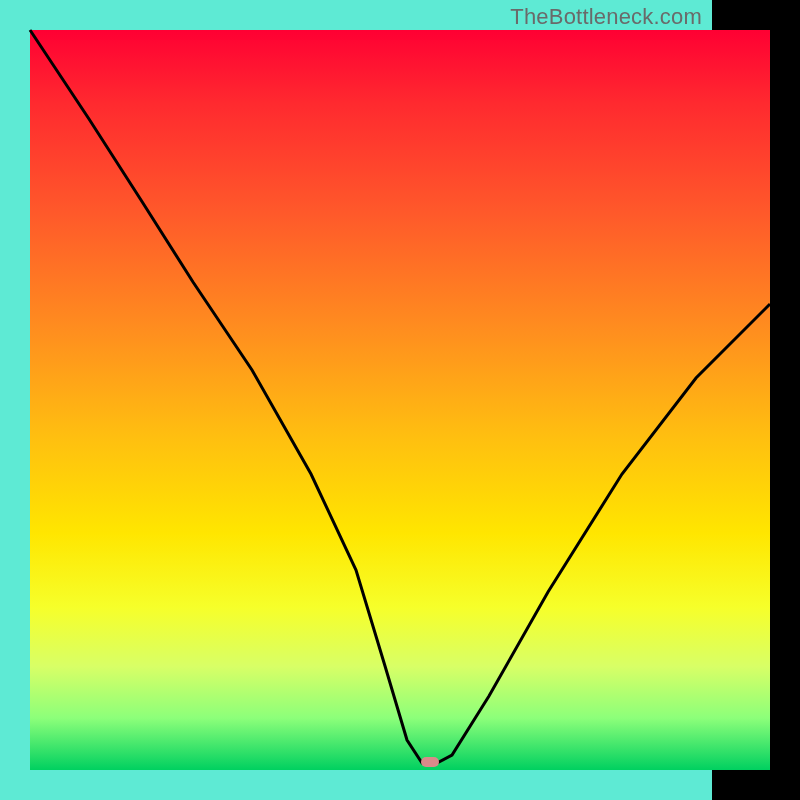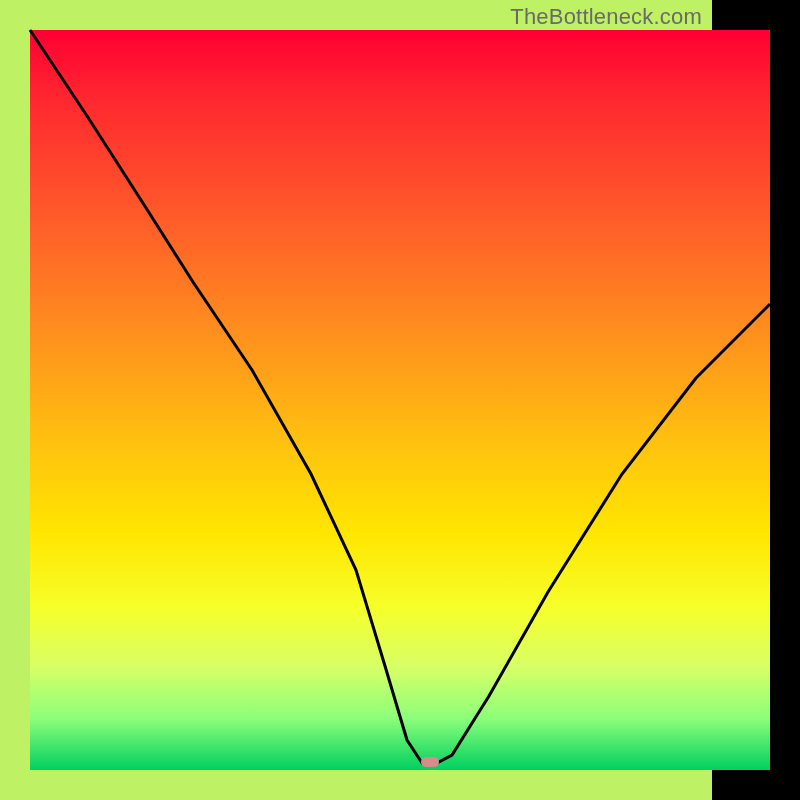--- a/index.html
+++ b/index.html
@@ -8,21 +8,21 @@
     width: 800px;
     height: 800px;
     background: #000;
     overflow: hidden;
     font-family: Arial, Helvetica, sans-serif;
   }
   .frame {
     position: relative;
     width: 712px;
     height: 800px;
-    background: #bef264;
+    background: #5eead4;
   }
   .plot-area {
     position: absolute;
     left: 30px;
     top: 30px;
     width: 740px;
     height: 740px;
     
     background: linear-gradient(
       to bottom,

